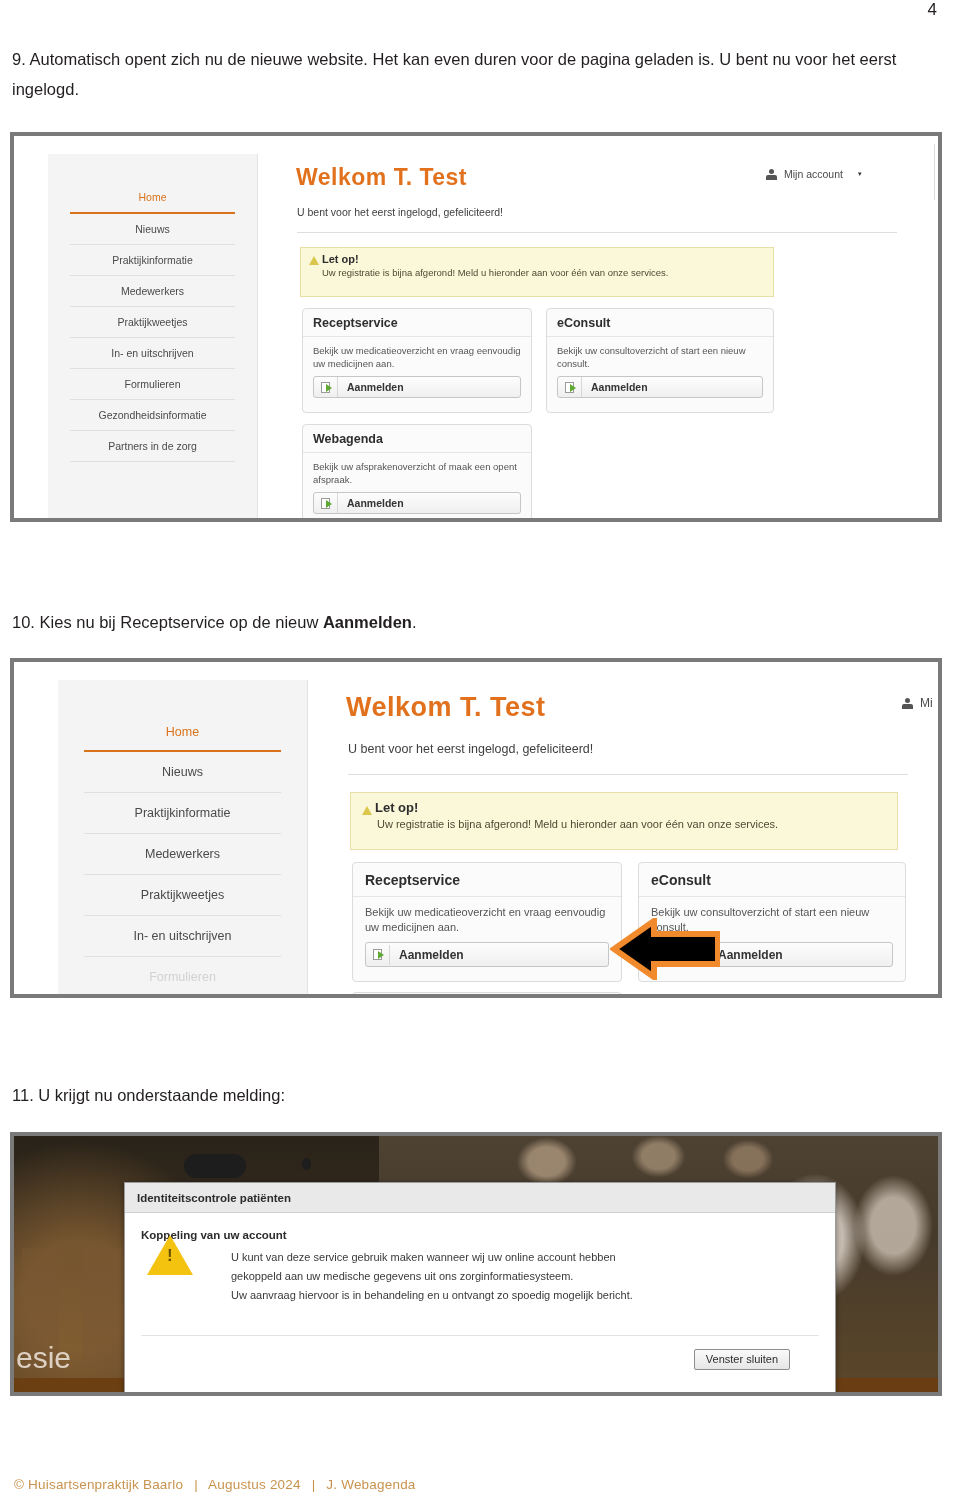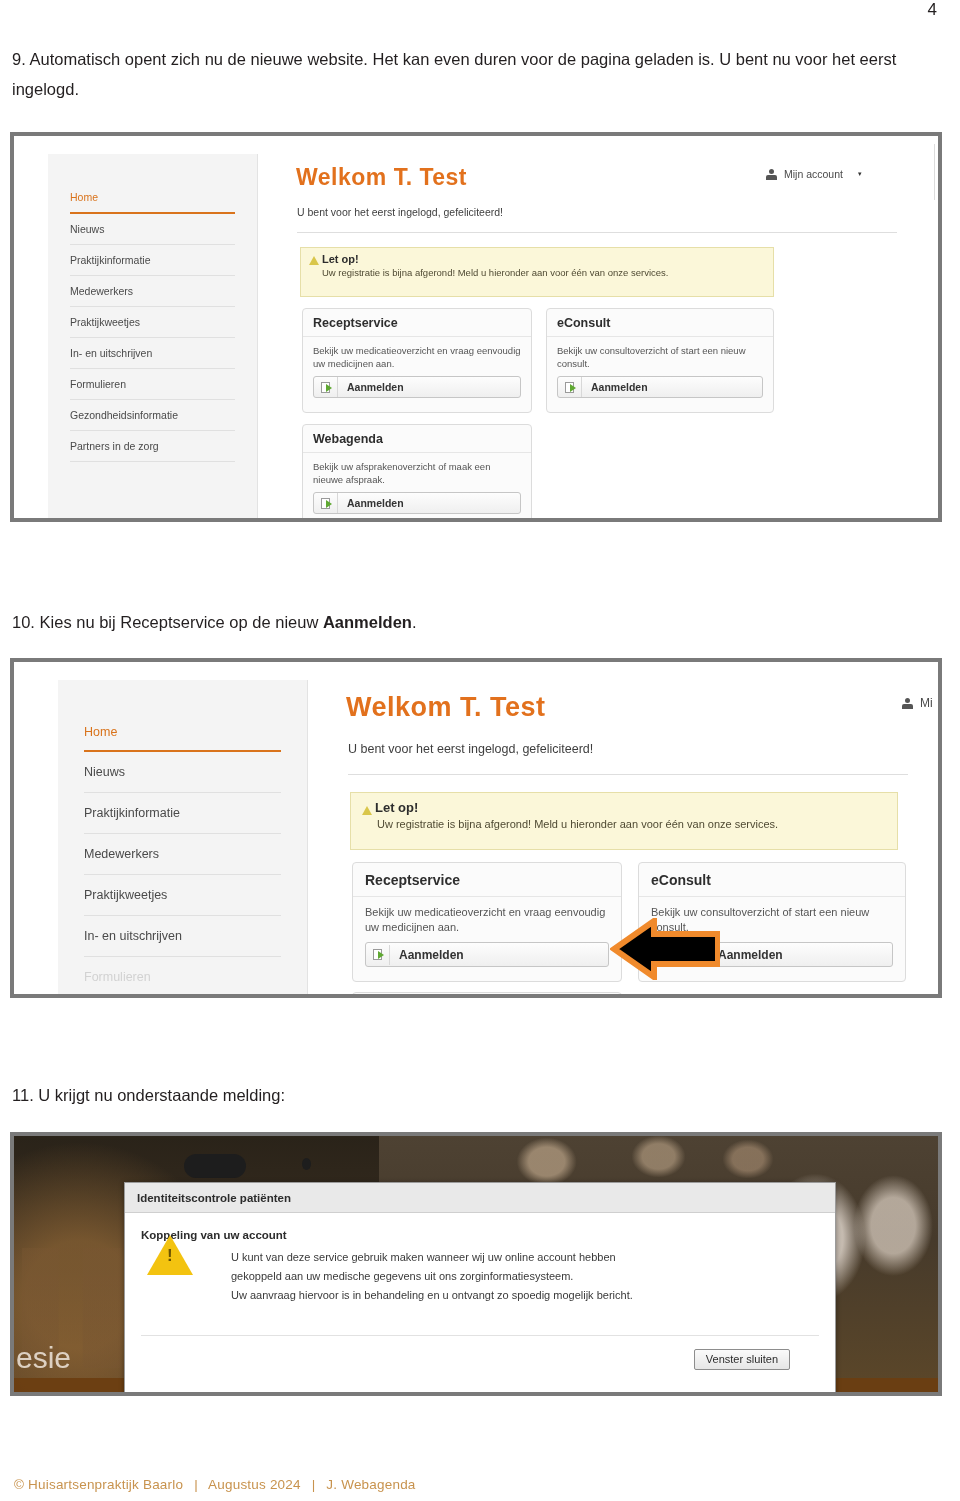--- a/index.html
+++ b/index.html
@@ -51,20 +51,21 @@
   .portal { position:absolute; inset:0; background:#fff; }
   .portal .sidebar {
     position:absolute; background:#f4f4f4;
     border-right:1px solid #e3e3e3;
   }
   .nav-item {
     font-size:10.5px; color:#4a4a4a;
     padding:9px 0 9px 0;
     border-bottom:1px solid #e0e0e0;
     white-space:nowrap;
+    text-align:center;
   }
   .nav-item.active { color:#d9731b; border-bottom:2px solid #d9731b; }
 
   .welkom {
     position:absolute;
     font-size:23px; font-weight:bold; color:#e2711d;
     letter-spacing:.5px; white-space:nowrap;
   }
   .subline {
     position:absolute; font-size:10.5px; color:#3e3e3e; white-space:nowrap;
@@ -298,21 +299,21 @@
       <div class="btn-aanmelden">
         <span class="ico">
             <span class="pgico"></span>
           </span>
         <span class="lbl">Aanmelden</span>
       </div>
     </div>
 
     <div class="card" style="left:288px;top:288px;width:230px;height:105px;">
       <div class="title">Webagenda</div>
-      <div class="desc">Bekijk uw afsprakenoverzicht of maak een nieuwe afspraak.</div>
+      <div class="desc">Bekijk uw afsprakenoverzicht of maak een opent afspraak.</div>
       <div class="btn-aanmelden">
         <span class="ico">
             <span class="pgico"></span>
           </span>
         <span class="lbl">Aanmelden</span>
       </div>
     </div>
 
   </div>
 </div>

